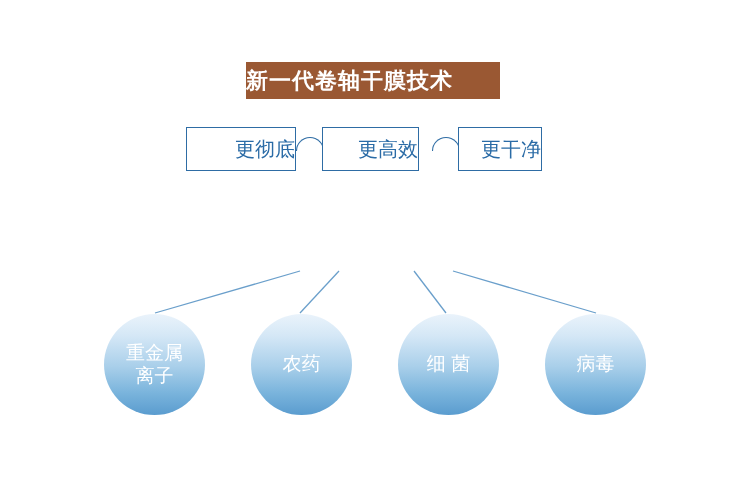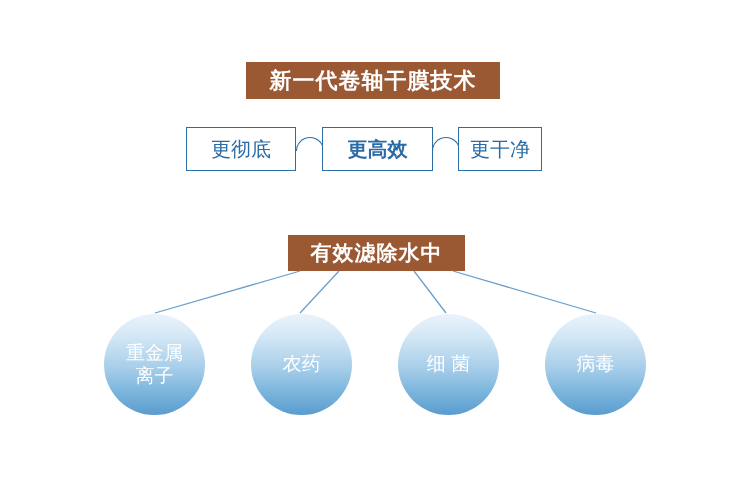--- a/index.html
+++ b/index.html
@@ -21,21 +21,20 @@
   }
 
   
   .banner {
     position: absolute;
     background: #9a5833;
     color: #ffffff;
     font-weight: bold;
     display: flex;
     align-items: center;
-    justify-content: center;
     letter-spacing: 1px;
     white-space: nowrap;
     box-sizing: border-box;
   }
 
   #banner-title {
     left: 246px;
     top: 62px;
     width: 254px;
     height: 37px;
@@ -60,29 +59,29 @@
   }
 
   .feature-box {
     position: absolute;
     top: 0;
     height: 44px;
     border: 1px solid #2e6ca4;
     box-sizing: border-box;
     display: flex;
     align-items: center;
-    justify-content: center;
+    justify-content: flex-end;
     color: #2a6ba6;
     font-size: 20px;
     white-space: nowrap;
     background: #ffffff;
   }
 
   .feature-box.b0 { left: 0px;   width: 110px; }
-  .feature-box.b1 { left: 136px; width: 111px; font-weight: bold; }
+  .feature-box.b1 { left: 136px; width: 97px; }
   .feature-box.b2 { left: 272px; width: 84px; }
 
   .arc-connector {
     position: absolute;
     top: 10px;
     width: 28px;
     height: 14px;
     border: 1.6px solid #2e6ca4;
     border-bottom: none;
     border-top-left-radius: 14px 14px;
@@ -145,23 +144,20 @@
       <span>更高效</span>
     </div>
 
     <div class="arc-connector a1"></div>
 
     <div class="feature-box b2">
       <span>更干净</span>
     </div>
   </div>
 
-  <div class="banner" id="banner-subtitle">
-    <span>有效滤除水中</span>
-  </div>
 
   <svg id="fan-lines" viewBox="0 0 750 489">
     <line x1="300" y1="271" x2="155" y2="313" stroke="#6a9fcb" stroke-width="1.3"></line>
     <line x1="339" y1="271" x2="300" y2="313" stroke="#6a9fcb" stroke-width="1.3"></line>
     <line x1="414" y1="271" x2="446" y2="313" stroke="#6a9fcb" stroke-width="1.3"></line>
     <line x1="453" y1="271" x2="596" y2="313" stroke="#6a9fcb" stroke-width="1.3"></line>
   </svg>
 
   <div class="bubble c1">
     <span class="label">农药</span>

